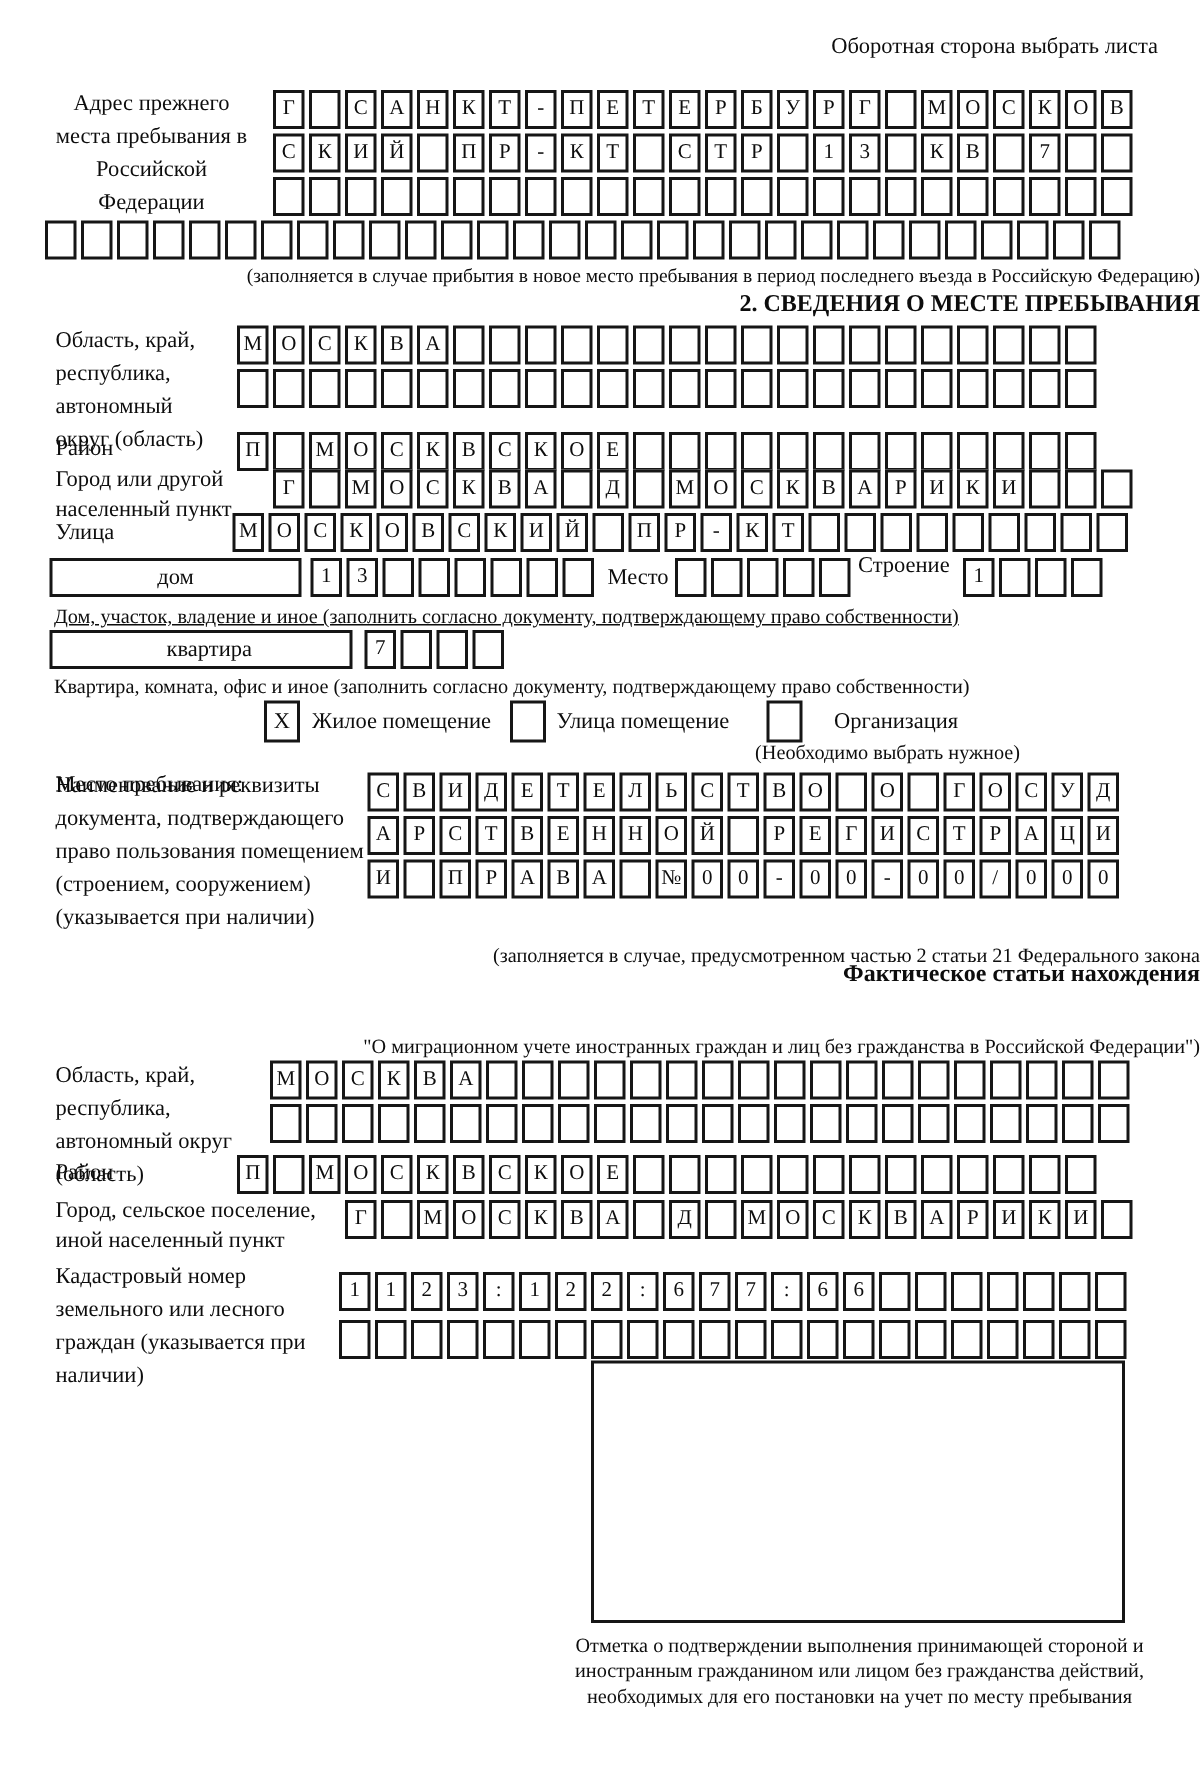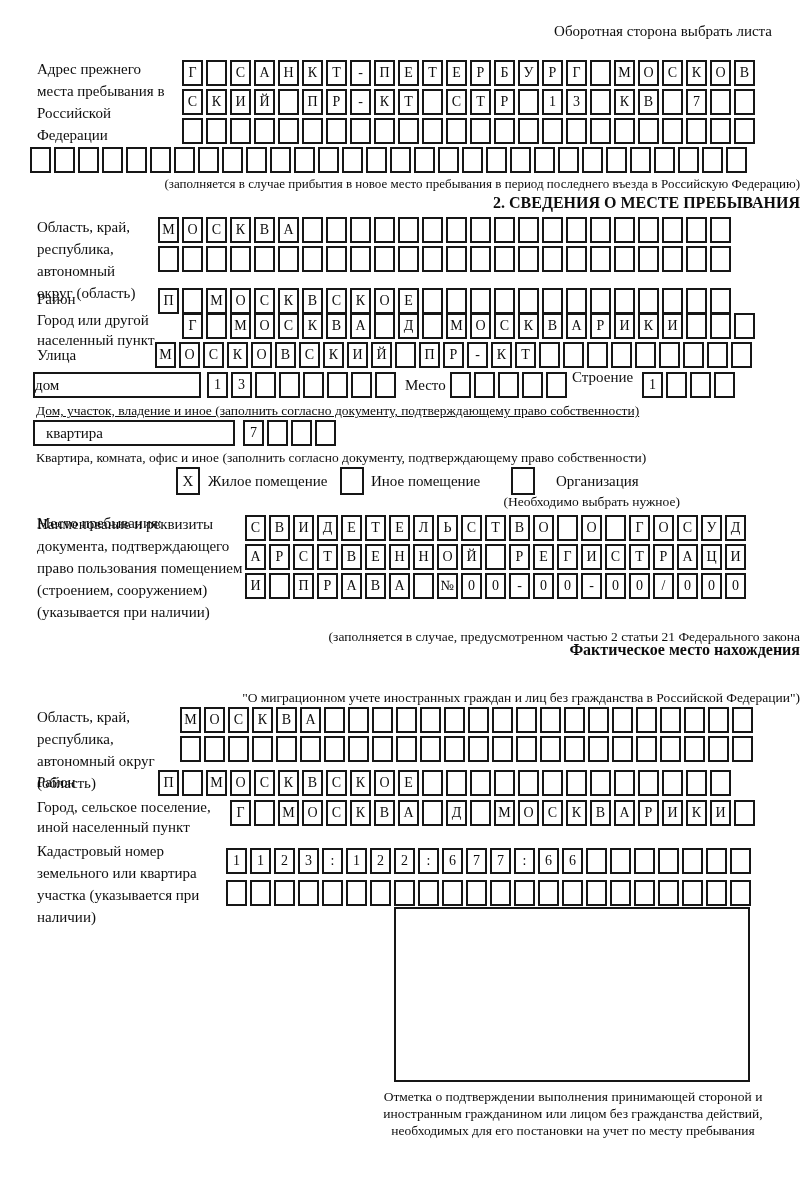--- a/index.html
+++ b/index.html
@@ -13,34 +13,34 @@
   .center{left:0;width:800px;text-align:right;}
   .h{position:absolute;font-weight:bold;font-size:16px;}
   .cellrow{position:absolute;display:flex;}
   .cell{
     flex:0 0 auto;box-sizing:border-box;width:21px;height:26px;margin-right:3px;
     border:2px solid #161616;font-size:14px;line-height:22px;text-align:center;
     font-family:"Liberation Serif","DejaVu Serif",serif;background:#fff;
   }
   .longbox{
     position:absolute;box-sizing:border-box;height:26px;border:2px solid #161616;
-    font-size:15px;line-height:22px;text-align:left;background:#fff;
+    font-size:15px;line-height:22px;text-align:center;background:#fff;
   }
   .cb{
     position:absolute;box-sizing:border-box;width:24px;height:28px;border:2px solid #161616;
     font-size:15px;line-height:24px;text-align:center;background:#fff;
   }
   .stamp{position:absolute;box-sizing:border-box;border:2px solid #161616;background:#fff;}
 </style>
 </head>
 <body>
 
 <div class="lbl" style="top:20px;right:28px;">Оборотная сторона выбрать листа</div>
 
-<div class="lbl" style="left:37px;top:58px;width:128px;">Адрес прежнего места пребывания в Российской Федерации</div>
+<div class="lbl" style="left:37px;top:58px;width:128px;text-align:center;">Адрес прежнего места пребывания в Российской Федерации</div>
 <div class="cellrow" style="left:182px;top:60px;">
     <span class="cell">Г</span>
     <span class="cell"></span>
     <span class="cell">С</span>
     <span class="cell">А</span>
     <span class="cell">Н</span>
     <span class="cell">К</span>
     <span class="cell">Т</span>
     <span class="cell">-</span>
     <span class="cell">П</span>
@@ -321,21 +321,21 @@
     <span class="cell"></span>
     <span class="cell"></span>
     <span class="cell"></span>
   </div>
 <div class="note" style="left:36px;top:450px;font-size:13.5px;">Квартира, комната, офис и иное (заполнить согласно документу, подтверждающему право собственности)</div>
 
 <div class="lbl" style="left:37px;top:470px;margin-top:42px;">Место пребывания:</div>
 <div class="cb" style="left:176px;top:467px;">X</div>
 <div class="lbl" style="left:208px;top:470px;">Жилое помещение</div>
 <div class="cb" style="left:340px;top:467px;"></div>
-<div class="lbl" style="left:371px;top:470px;">Иное помещение</div>
+<div class="lbl" style="left:371px;top:470px;">Улица помещение</div>
 <div class="cb" style="left:511px;top:467px;"></div>
 <div class="lbl" style="left:556px;top:470px;">Организация</div>
 <div class="note" style="left:0;width:680px;top:494px;text-align:right;font-size:13.5px;">(Необходимо выбрать нужное)</div>
 
 <div class="lbl" style="left:37px;top:513px;width:206px;">Наименование и реквизиты документа, подтверждающего право пользования помещением (строением, сооружением) (указывается при наличии)</div>
 <div class="cellrow" style="left:245px;top:515px;">
     <span class="cell">С</span>
     <span class="cell">В</span>
     <span class="cell">И</span>
     <span class="cell">Д</span>
@@ -397,21 +397,21 @@
     <span class="cell">0</span>
     <span class="cell">-</span>
     <span class="cell">0</span>
     <span class="cell">0</span>
     <span class="cell">/</span>
     <span class="cell">0</span>
     <span class="cell">0</span>
     <span class="cell">0</span>
   </div>
 
-<div class="h center" style="top:641px;">Фактическое место нахождения</div>
+<div class="h center" style="top:641px;">Фактическое статьи нахождения</div>
 <div class="note center" style="top:629px;font-size:13.5px;">(заполняется в случае, предусмотренном частью 2 статьи 21 Федерального закона</div>
 <div class="note center" style="top:690px;font-size:13.5px;">"О миграционном учете иностранных граждан и лиц без гражданства в Российской Федерации")</div>
 
 <div class="lbl" style="left:37px;top:706px;width:132px;">Область, край, республика, автономный округ (область)</div>
 <div class="cellrow" style="left:180px;top:707px;">
     <span class="cell">М</span>
     <span class="cell">О</span>
     <span class="cell">С</span>
     <span class="cell">К</span>
     <span class="cell">В</span>
@@ -509,21 +509,21 @@
     <span class="cell">К</span>
     <span class="cell">В</span>
     <span class="cell">А</span>
     <span class="cell">Р</span>
     <span class="cell">И</span>
     <span class="cell">К</span>
     <span class="cell">И</span>
     <span class="cell"></span>
   </div>
 
-<div class="lbl" style="left:37px;top:840px;width:186px;">Кадастровый номер земельного или квартира участка (указывается при наличии)</div>
+<div class="lbl" style="left:37px;top:840px;width:186px;">Кадастровый номер земельного или лесного граждан (указывается при наличии)</div>
 <div class="cellrow" style="left:226px;top:848px;">
     <span class="cell">1</span>
     <span class="cell">1</span>
     <span class="cell">2</span>
     <span class="cell">3</span>
     <span class="cell">:</span>
     <span class="cell">1</span>
     <span class="cell">2</span>
     <span class="cell">2</span>
     <span class="cell">:</span>

